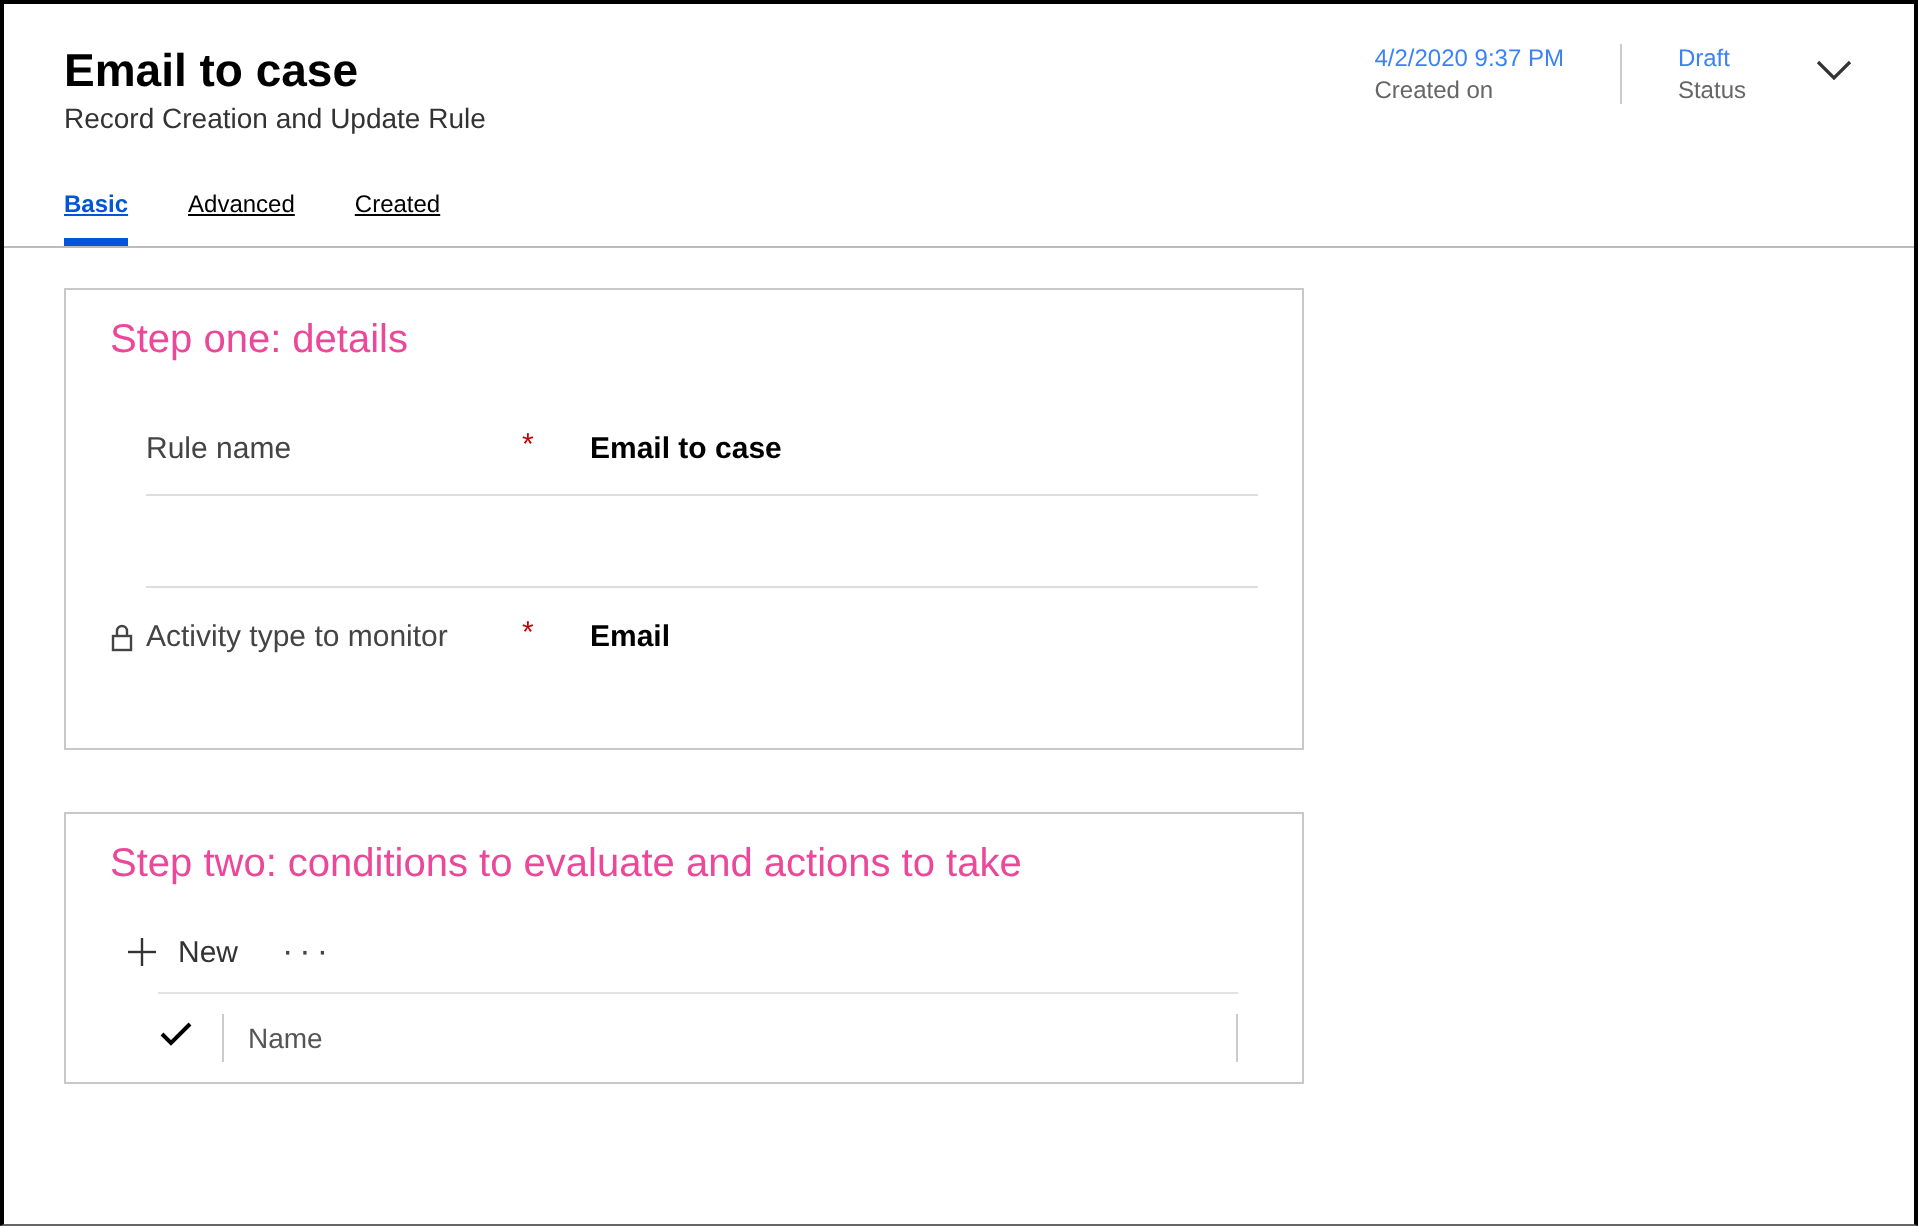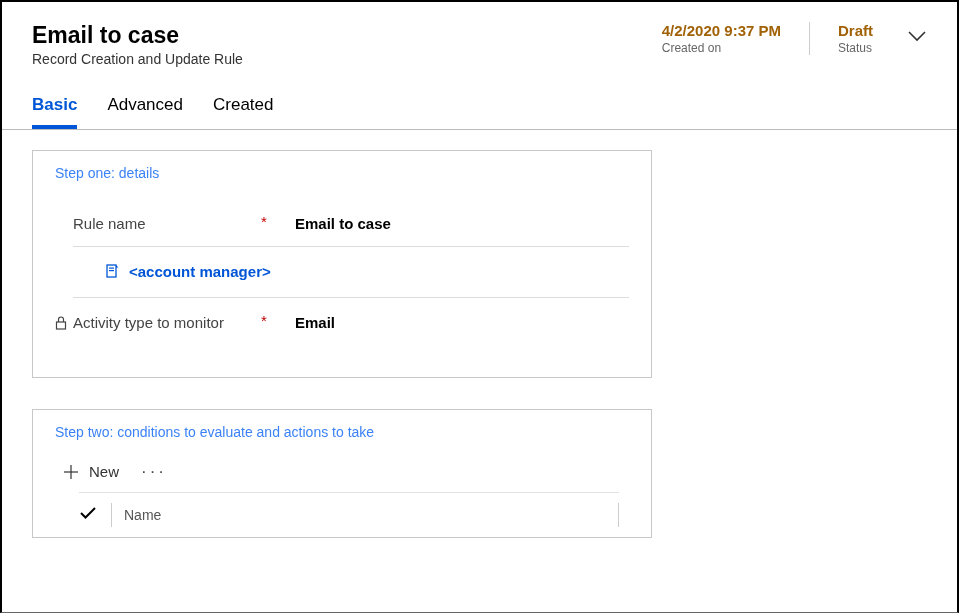--- a/index.html
+++ b/index.html
@@ -43,23 +43,23 @@
     .meta-right {
       display: flex;
       align-items: flex-start;
       gap: 28px;
     }
     .meta-col {
       display: flex;
       flex-direction: column;
     }
     .meta-value {
-      font-size: 15px;
-      font-weight: 700;
-      color: #a16207;
+      font-size: 12px;
+      font-weight: 400;
+      color: #3b82f6;
     }
     .meta-label {
       font-size: 12px;
       color: #666;
       margin-top: 2px;
     }
     .divider {
       width: 1px;
       background: #ccc;
       align-self: stretch;
@@ -68,25 +68,26 @@
       margin-top: 6px;
       margin-left: 6px;
       cursor: pointer;
     }
     .tabs {
       display: flex;
       gap: 30px;
       margin-top: 28px;
     }
     .tab {
-      font-size: 17px;
+      font-size: 12px;
       padding-bottom: 10px;
       cursor: pointer;
       color: #000;
       border-bottom: 4px solid transparent;
+      text-decoration: underline;
     }
     .tab.active {
       color: #0056d6;
       border-bottom-color: #0056d6;
       font-weight: 600;
     }
     .content-area {
       position: relative;
       height: calc(100% - 150px);
       overflow-y: scroll;
@@ -97,22 +98,22 @@
     .content-area::-webkit-scrollbar-thumb { background: #a8a8a8; }
     .content-area::-webkit-scrollbar-button { background: #efefef; height: 16px; border: 1px solid #ddd; }
     .card {
       width: 620px;
       border: 1px solid #c8c8c8;
       margin-bottom: 26px;
       padding: 14px 22px 30px 22px;
       background: #fff;
     }
     .card-title {
-      font-size: 14px;
-      color: #3b82f6;
+      font-size: 20px;
+      color: #ec4899;
       margin: 0 0 18px 0;
     }
     .form-row {
       display: flex;
       align-items: flex-start;
       border-bottom: 1px solid #ddd;
       padding: 14px 0;
       margin-left: 18px;
     }
     .form-row:last-of-type { border-bottom: none; }
@@ -243,33 +244,20 @@
     <div class="form-row">
       <div class="label-cell">
         <span>Rule name</span>
       </div>
       <span class="req">*</span>
       <div class="value-cell">Email to case</div>
     </div>
 
     <div class="form-row">
       <span class="req">&nbsp;</span>
-      <div class="value-cell">
-        <span class="link-val">
-          <span class="link-icon">
-            <svg width="16" height="16" viewBox="0 0 16 16">
-              <rect x="2" y="1" width="9" height="12" fill="none" stroke="#0056d6" stroke-width="1.3"></rect>
-              <rect x="4" y="3.5" width="5" height="1.2" fill="#0056d6"></rect>
-              <rect x="4" y="6" width="5" height="1.2" fill="#0056d6"></rect>
-              <path d="M11 1 L13.5 3.5 L11 3.5 Z" fill="#0056d6"></path>
-            </svg>
-          </span>
-          <span>&lt;account manager&gt;</span>
-        </span>
-      </div>
     </div>
 
     <div class="form-row">
       <div class="label-cell">
         <span class="lock">
           <svg width="12" height="14" viewBox="0 0 12 14">
             <rect x="1.5" y="6" width="9" height="7" fill="none" stroke="#444" stroke-width="1.2"></rect>
             <path d="M3.5 6 V3.5 A2.5 2.5 0 0 1 8.5 3.5 V6" fill="none" stroke="#444" stroke-width="1.2"></path>
           </svg>
         </span>

